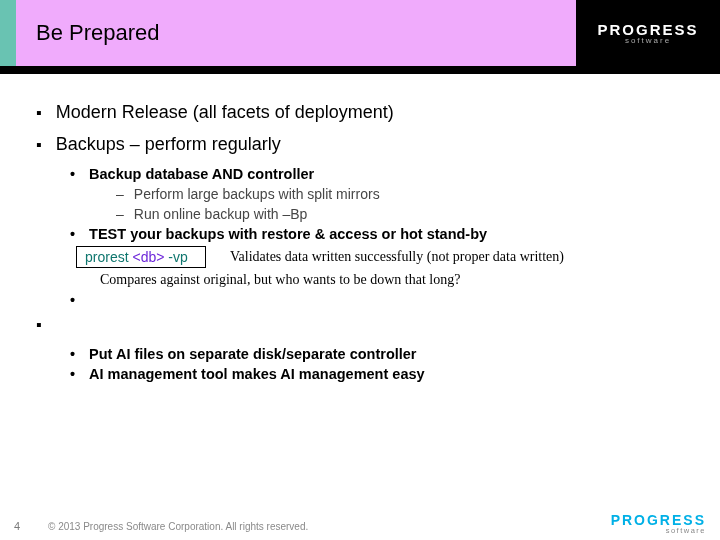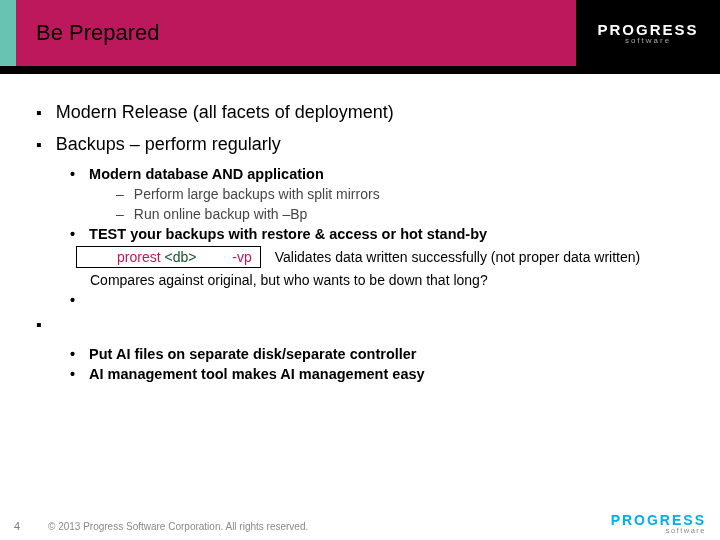--- a/index.html
+++ b/index.html
@@ -1,39 +1,39 @@
 <!DOCTYPE html>
 <html><head>
 <meta charset="utf-8">
 <style>
   * { margin: 0; padding: 0; box-sizing: border-box; }
   html, body { width: 720px; height: 540px; font-family: Arial, Helvetica, sans-serif; background: #fff; color: #000; overflow: hidden; }
   .slide { position: relative; width: 720px; height: 540px; }
 
   .topband { position: absolute; left: 0; top: 0; width: 100%; height: 66px; }
   .teal { position: absolute; left: 0; top: 0; width: 16px; height: 66px; background: #69c3b2; }
-  .titlebar { position: absolute; left: 16px; top: 0; width: 560px; height: 66px; background: #be185d; display: flex; align-items: center; padding-left: 20px; }
+  .titlebar { position: absolute; left: 16px; top: 0; width: 560px; height: 66px; background: #f0abfc; display: flex; align-items: center; padding-left: 20px; }
   .titlebar h1 { font-size: 22px; font-weight: 400; color: #000; }
   .blackbox { position: absolute; right: 0; top: 0; width: 144px; height: 66px; background: #000; display: flex; align-items: center; justify-content: center; }
   .blackbar { position: absolute; left: 0; top: 66px; width: 100%; height: 8px; background: #000; }
 
   .content { position: absolute; left: 36px; top: 96px; width: 650px; }
   .lvl1 { font-size: 18px; color: #000; margin: 6px 0 10px 0; display: flex; }
   .lvl1 .b { color: #000; font-weight: bold; margin-right: 14px; font-size: 16px; line-height: 22px; }
   .lvl2 { font-size: 14.5px; color: #000; margin: 4px 0 4px 34px; display: flex; }
   .lvl2.bold { font-weight: bold; }
   .lvl2 .b { margin-right: 14px; }
   .lvl3 { font-size: 14px; color: #464646; margin: 4px 0 4px 80px; display: flex; }
   .lvl3 .b { margin-right: 10px; }
 
   .cmdrow { display: flex; align-items: center; margin: 4px 0 4px 40px; }
   .cmdbox { border: 1px solid #000; padding: 2px 8px; font-size: 14px; min-width: 130px; }
-  .cmdbox .red { color: #14532d; text-align: center; }
-  .cmdbox .blk { color: #be185d; margin-left: 32px; }
-  .cmddesc { font-size: 14px; margin-left: 14px; }
+  .cmdbox .red { color: #6d28d9; text-align: center; }
+  .cmdbox .blk { color: #0f766e; }
+  .cmddesc { font-size: 14px; margin-left: 24px; font-family: Liberation Serif, serif; }
 
   .footer { position: absolute; left: 0; bottom: 0; width: 100%; height: 30px; }
   .pagenum { position: absolute; left: 14px; bottom: 8px; font-size: 11px; color: #7a7a7a; }
   .copyright { position: absolute; left: 48px; bottom: 8px; font-size: 10px; color: #8a8a8a; }
   .footlogo { position: absolute; right: 14px; bottom: 6px; }
 
   .logo-top { color: #fff; font-family: Arial, sans-serif; text-align: center; line-height: 1; }
   .logo-top .big { font-size: 15px; font-weight: bold; letter-spacing: 2px; }
   .logo-top .small { font-size: 8px; letter-spacing: 2px; color: #aaa; }
   .logo-bot { text-align: right; line-height: 1; }
@@ -66,21 +66,21 @@
       <span>Modern Release (all facets of deployment)</span>
     </div>
 
     <div class="lvl1">
       <span class="b">▪</span>
       <span>Backups – perform regularly</span>
     </div>
 
     <div class="lvl2 bold">
       <span class="b">•</span>
-      <span>Modern database AND application</span>
+      <span>Backup database AND controller</span>
     </div>
 
     <div class="lvl3">
       <span class="b">–</span>
       <span>Perform large backups with split mirrors</span>
     </div>
 
     <div class="lvl3">
       <span class="b">–</span>
       <span>Run online backup with –Bp</span>

